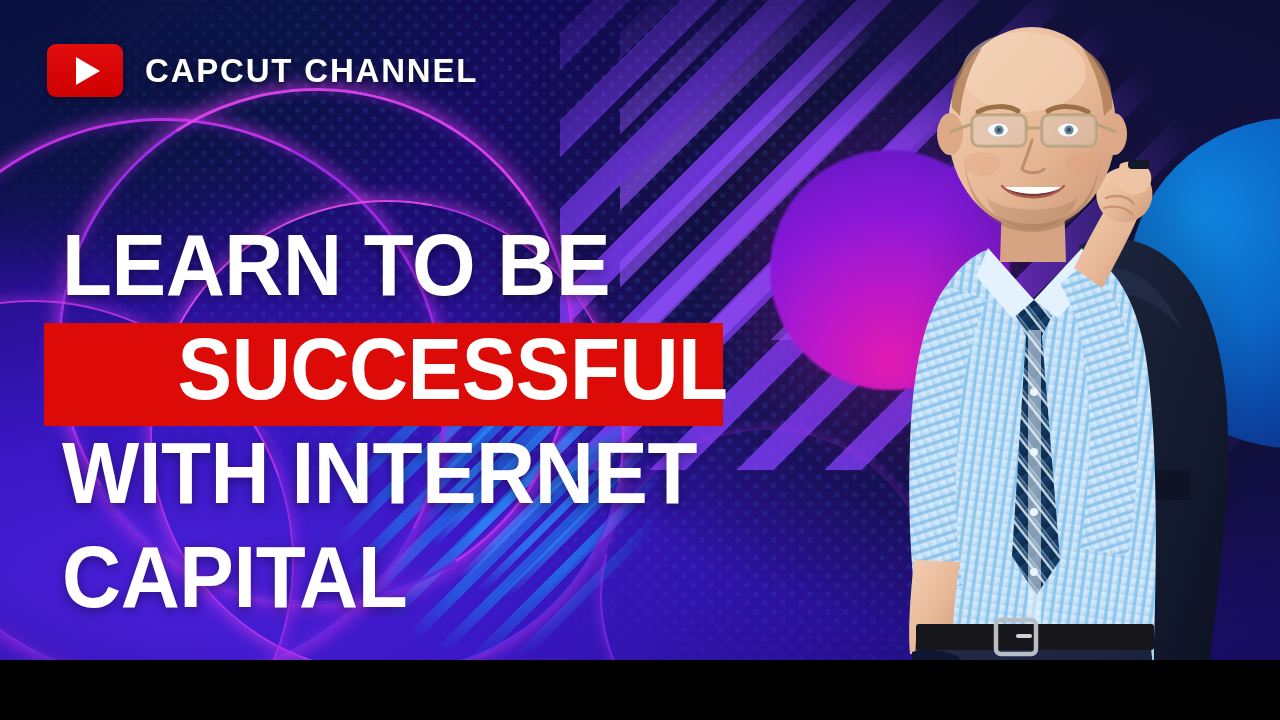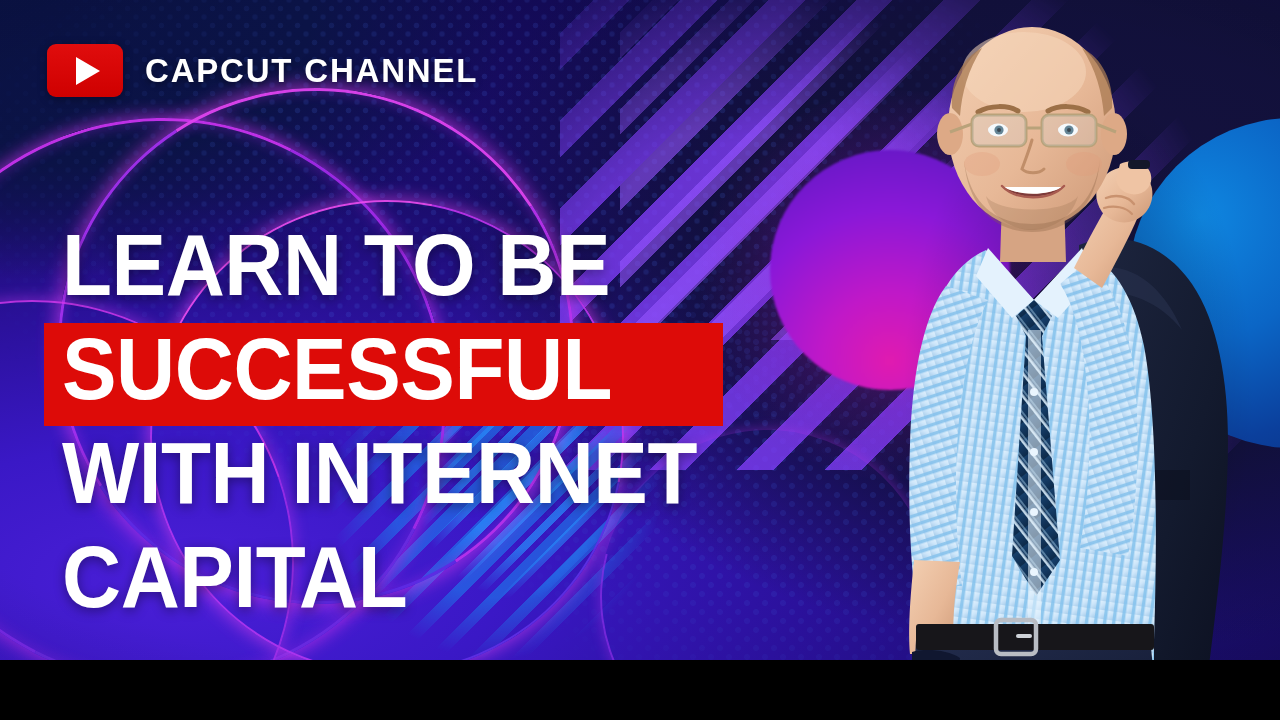--- a/index.html
+++ b/index.html
@@ -147,21 +147,21 @@
   }
 
   
   .headline{position:absolute;left:62px;top:182px;width:840px;margin-top:31px;}
   .hl-line{
     color:#fff;font-weight:700;font-size:88px;line-height:104px;
     letter-spacing:-0.5px;white-space:nowrap;
     transform:scaleX(.93);transform-origin:left center;
     text-shadow:0 3px 12px rgba(0,0,0,.40);
   }
-  .hl-hi-wrap{position:relative;height:104px;}
+  .hl-hi-wrap{position:relative;height:104px;text-align:center;}
   .hl-hi-bg{
     position:absolute;left:-18px;top:6px;width:679px;height:103px;
     background:#dd0b08;
   }
   .hl-hi-text{
     position:relative;color:#fff;font-weight:700;font-size:88px;line-height:104px;
     letter-spacing:-0.5px;white-space:nowrap;
     transform:scaleX(.93);transform-origin:left center;display:block;
   }
 

